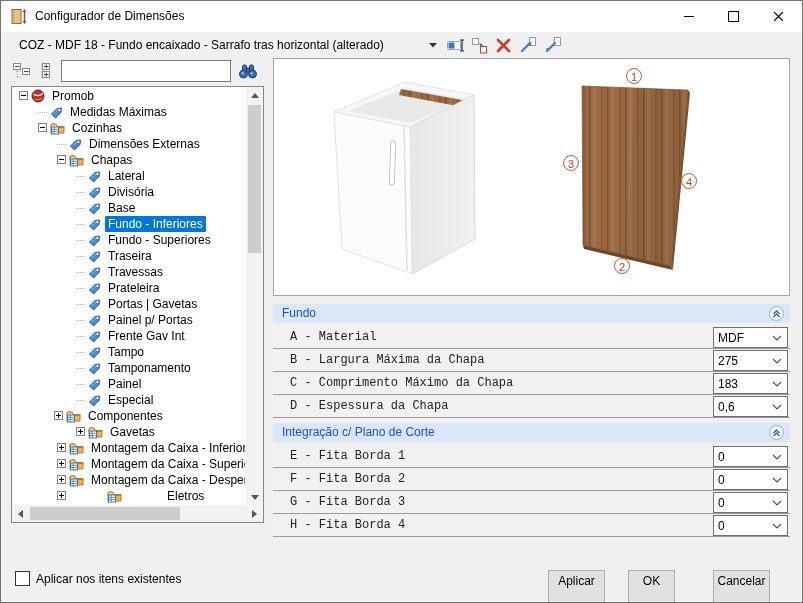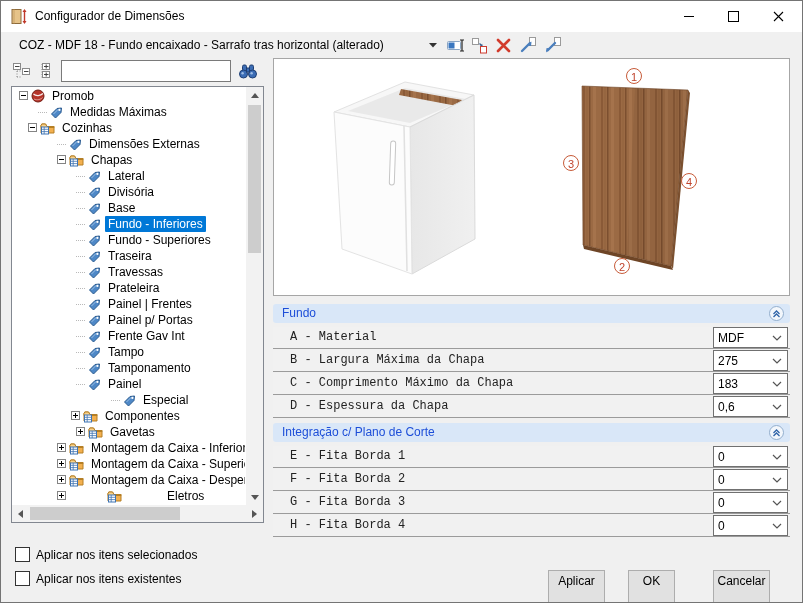--- a/index.html
+++ b/index.html
@@ -188,21 +188,21 @@
           <span class="stub"></span>
           <span class="ticon">
             <svg width="13" height="13" viewBox="0 0 13 13">
               <path d="M1.5 8 L7 2.5 L11.5 2 L11 6.5 L5.5 12 Z" fill="#4e88c7" stroke="#2c5c90"></path>
               <path d="M3.5 8 L8 3.5" stroke="#9cc0e4" stroke-width="1"></path>
               <circle cx="9.4" cy="3.9" r="1.1" fill="#fff"></circle>
             </svg>
           </span>
           <span class="tlabel">Medidas Máximas</span>
         </div>
-        <div class="tree-row" style="padding-left: 15px;">
+        <div class="tree-row" style="padding-left: 25px;">
           <span><svg class="exp" width="9" height="9">
               <rect x="0.5" y="0.5" width="8" height="8" fill="#fff" stroke="#848484"></rect>
               <line x1="2" y1="4.5" x2="7" y2="4.5" stroke="#000"></line>
             </svg></span>
           <span class="ticon">
             <svg width="15" height="13" viewBox="0 0 15 13">
               <path d="M1 3.5 L1 11 L14 11 L14 4.5 L7 4.5 L5.5 2 L1.8 2 Z" fill="#f3b04f" stroke="#b57f25"></path>
               <path d="M1 5.5 L14 5.5 L14 4.5 L7 4.5 L5.5 2 L1.8 2 L1 3.5 Z" fill="#fbd38a" stroke="#b57f25"></path>
               <rect x="1.5" y="5" width="7" height="7" fill="#fff" stroke="#3f74b3"></rect>
               <path d="M1.5 7.3 L8.5 7.3 M1.5 9.6 L8.5 9.6 M4.2 5 L4.2 12" stroke="#3f74b3" stroke-width=".8"></path>
@@ -326,21 +326,21 @@
         </div>
         <div class="tree-row" style="padding-left: 63px;">
           <span class="stub"></span>
           <span class="ticon">
             <svg width="13" height="13" viewBox="0 0 13 13">
               <path d="M1.5 8 L7 2.5 L11.5 2 L11 6.5 L5.5 12 Z" fill="#4e88c7" stroke="#2c5c90"></path>
               <path d="M3.5 8 L8 3.5" stroke="#9cc0e4" stroke-width="1"></path>
               <circle cx="9.4" cy="3.9" r="1.1" fill="#fff"></circle>
             </svg>
           </span>
-          <span class="tlabel">Painel | Frentes</span>
+          <span class="tlabel">Portas | Gavetas</span>
         </div>
         <div class="tree-row" style="padding-left: 63px;">
           <span class="stub"></span>
           <span class="ticon">
             <svg width="13" height="13" viewBox="0 0 13 13">
               <path d="M1.5 8 L7 2.5 L11.5 2 L11 6.5 L5.5 12 Z" fill="#4e88c7" stroke="#2c5c90"></path>
               <path d="M3.5 8 L8 3.5" stroke="#9cc0e4" stroke-width="1"></path>
               <circle cx="9.4" cy="3.9" r="1.1" fill="#fff"></circle>
             </svg>
           </span>
@@ -383,32 +383,32 @@
           <span class="stub"></span>
           <span class="ticon">
             <svg width="13" height="13" viewBox="0 0 13 13">
               <path d="M1.5 8 L7 2.5 L11.5 2 L11 6.5 L5.5 12 Z" fill="#4e88c7" stroke="#2c5c90"></path>
               <path d="M3.5 8 L8 3.5" stroke="#9cc0e4" stroke-width="1"></path>
               <circle cx="9.4" cy="3.9" r="1.1" fill="#fff"></circle>
             </svg>
           </span>
           <span class="tlabel">Painel</span>
         </div>
-        <div class="tree-row" style="padding-left: 98px;">
+        <div class="tree-row" style="padding-left: 63px;">
           <span class="stub"></span>
           <span class="ticon">
             <svg width="13" height="13" viewBox="0 0 13 13">
               <path d="M1.5 8 L7 2.5 L11.5 2 L11 6.5 L5.5 12 Z" fill="#4e88c7" stroke="#2c5c90"></path>
               <path d="M3.5 8 L8 3.5" stroke="#9cc0e4" stroke-width="1"></path>
               <circle cx="9.4" cy="3.9" r="1.1" fill="#fff"></circle>
             </svg>
           </span>
           <span class="tlabel">Especial</span>
         </div>
-        <div class="tree-row" style="padding-left: 58px;">
+        <div class="tree-row" style="padding-left: 41px;">
           <span><svg class="exp" width="9" height="9">
               <rect x="0.5" y="0.5" width="8" height="8" fill="#fff" stroke="#848484"></rect>
               <line x1="2" y1="4.5" x2="7" y2="4.5" stroke="#000"></line>
               <line x1="4.5" y1="2" x2="4.5" y2="7" stroke="#000"></line>
             </svg></span>
           <span class="ticon">
             <svg width="15" height="13" viewBox="0 0 15 13">
               <path d="M1 3.5 L1 11 L14 11 L14 4.5 L7 4.5 L5.5 2 L1.8 2 Z" fill="#f3b04f" stroke="#b57f25"></path>
               <path d="M1 5.5 L14 5.5 L14 4.5 L7 4.5 L5.5 2 L1.8 2 L1 3.5 Z" fill="#fbd38a" stroke="#b57f25"></path>
               <rect x="1.5" y="5" width="7" height="7" fill="#fff" stroke="#3f74b3"></rect>
@@ -650,24 +650,20 @@
         <div class="flabel">H - Fita Borda 4</div>
         <div class="fcombo">
           <span class="cval">0</span>
           <svg width="10" height="6" viewBox="0 0 10 6">
             <path d="M1 1 L5 5 L9 1" stroke="#555" stroke-width="1.2" fill="none"></path>
           </svg>
         </div>
       </div>
     </div>
 
-  <div class="chk-row" style="top:546px;">
-    <span class="chk-box"></span>
-    <span class="chk-label">Aplicar nos itens selecionados</span>
-  </div>
   <div class="chk-row" style="top:570px;">
     <span class="chk-box"></span>
     <span class="chk-label">Aplicar nos itens existentes</span>
   </div>
   <div class="btn" style="left:547px;width:57px;">Aplicar</div>
   <div class="btn" style="left:627px;width:47px;">OK</div>
   <div class="btn" style="left:712px;width:57px;">Cancelar</div>
 
 </div>
 

